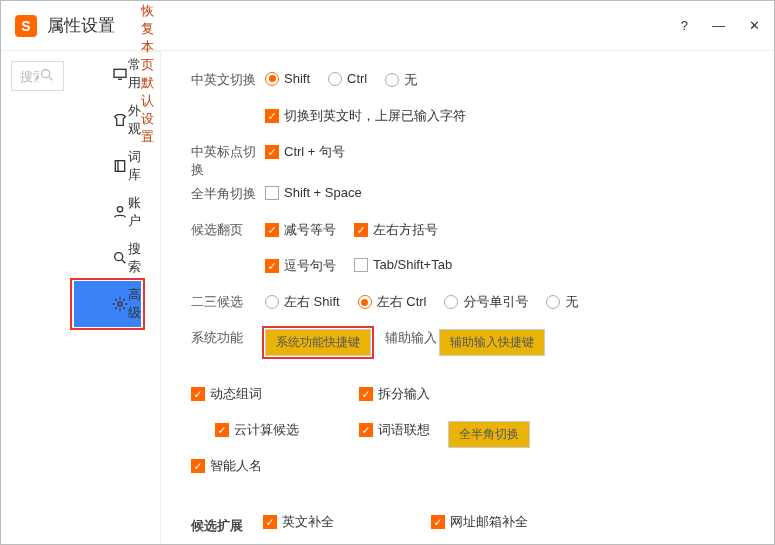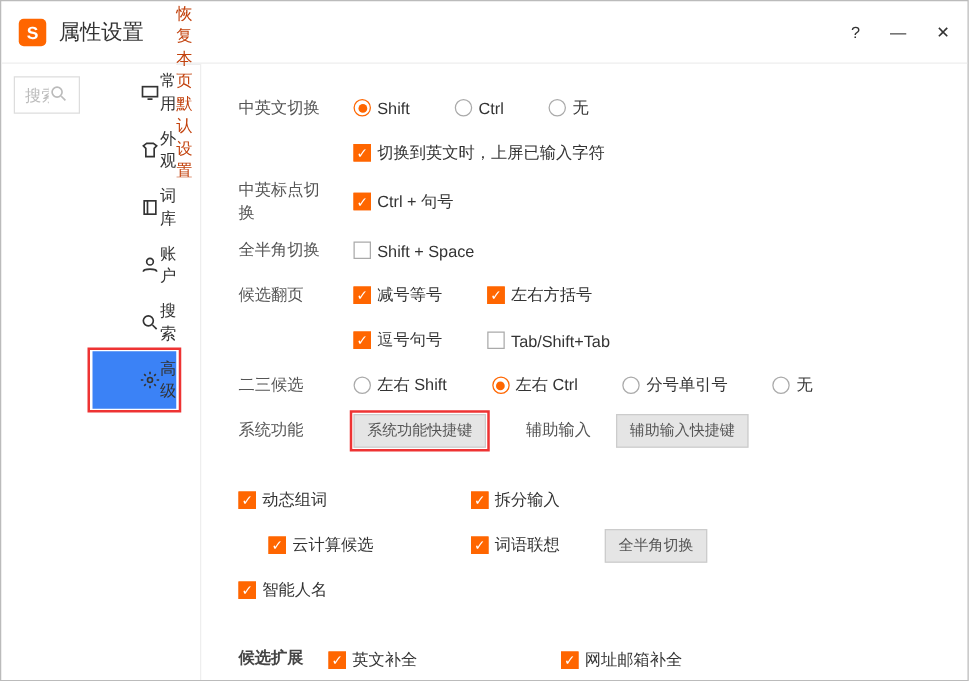--- a/index.html
+++ b/index.html
@@ -18,31 +18,31 @@
 .nav{height:46px;display:flex;align-items:center;padding-left:38px;cursor:pointer;color:#555}
 .nav .ic{width:16px;height:16px;display:flex;align-items:center;justify-content:center;color:#888}
 .nav.active{background:#3b82f6;color:#fff;position:relative}
 .nav.active .outline{position:absolute;inset:-3px -4px;border:2px solid #e33;pointer-events:none}
 .nav.active .ic{color:#fff}
 .restore{border-top:1px solid #eee;height:44px;display:flex;align-items:center;justify-content:center;color:#c2410c;cursor:pointer}
 .content{flex:1;padding:20px 0 0 30px;overflow:auto}
 .section{display:flex;margin-bottom:26px}
 .sec-label{width:72px;color:#444;padding-top:4px;font-weight:bold}
 .sec-label.boxed{border:2px solid #e33;padding:6px 10px;width:auto;height:30px;font-weight:normal;display:flex;align-items:center;margin-right:12px}
-.row{display:flex;align-items:center;min-height:30px;gap:20px}
+.row{display:flex;align-items:flex-start;min-height:30px;gap:2px}
 .row + .row{margin-top:6px}
 .rlabel{width:72px;color:#555}
 .radio,.chk{display:inline-flex;align-items:center;gap:5px;margin-right:16px;color:#555;cursor:pointer}
 .rdot{width:14px;height:14px;border:1px solid #aaa;border-radius:50%;display:flex;align-items:center;justify-content:center}
 .radio.on .rdot{border-color:#f60}
 .radio.on .rdot::after{content:"";width:7px;height:7px;background:#f60;border-radius:50%}
 .cbox{width:14px;height:14px;border:1px solid #aaa;display:flex;align-items:center;justify-content:center;font-size:11px;color:#fff}
 .chk.on .cbox{border-color:#f60;background:#f60}
 .chk.on .cbox::after{content:"✓"}
-.btn{background:#e5e5e5;border:1px solid #ccc;padding:4px 10px;color:#555;cursor:pointer;font-size:12px}
+.btn{background:#eab308;border:1px solid #ccc;padding:4px 10px;color:#555;cursor:pointer;font-size:12px}
 .btn.boxed{outline:2px solid #e33;outline-offset:1px}
 .rows{display:flex;flex-direction:column}
 svg{width:16px;height:16px}
 </style>
 </head>
 <body>
 
 <div class="titlebar">
   <div class="logo">S</div>
   <div class="title">属性设置</div>

